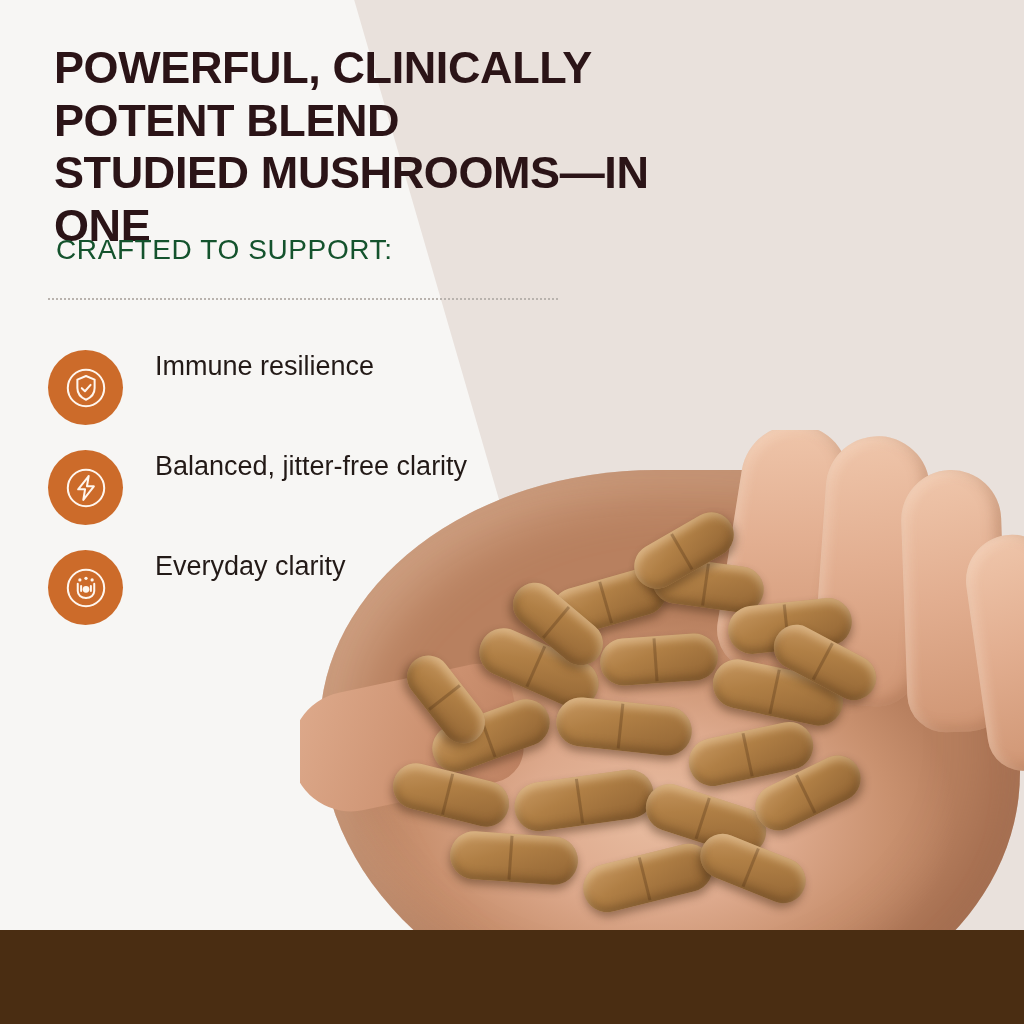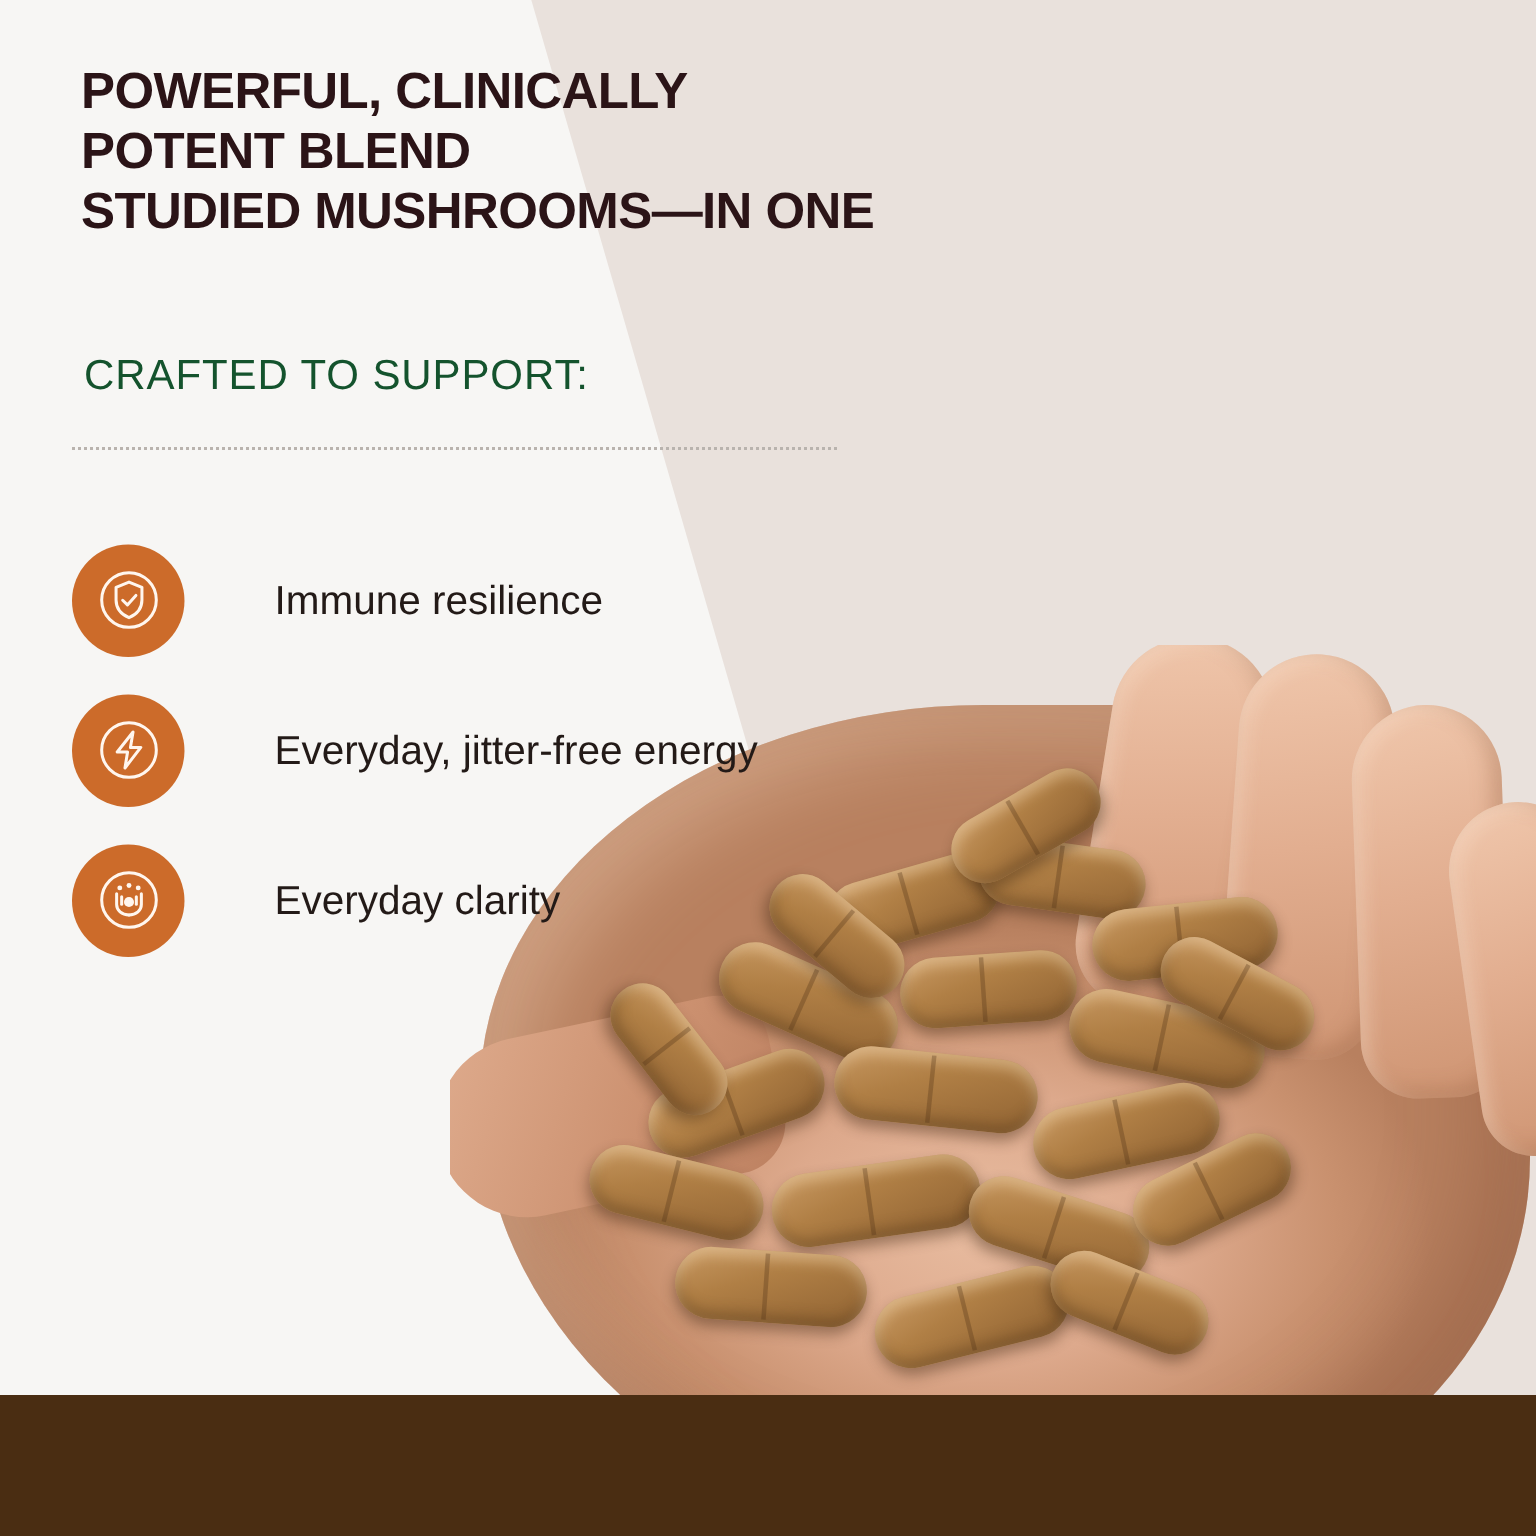--- a/index.html
+++ b/index.html
@@ -92,21 +92,21 @@
     left:46%; top:4%; width:3px; height:92%;
     background:rgba(80,50,22,.32);
   }
 
   
   .headline {
     position:absolute; left:54px; top:42px;
     width:600px;
     color:#2B1417;
     font-weight:bold;
-    font-size:34px;
+    font-size:45px;
     line-height:1.17;
     letter-spacing:-0.4px;
     text-transform:uppercase;
   }
   .subhead {
     position:absolute; left:56px; top:234px;
     color:#14532d;
     font-weight:normal;
     font-size:28px;
     letter-spacing:0.6px;
@@ -116,23 +116,22 @@
     position:absolute; left:48px; top:298px;
     width:510px; height:0;
     border-top:2px dotted #B9B3AE;
   }
 
   .benefits {
     position:absolute; left:48px; top:350px;
     width:560px;
   }
   .benefit {
-    display:flex; align-items:center;
+    display:flex; 
     height:100px;
-    gap:28px;
   }
   .badge {
     flex:0 0 auto;
     width:75px; height:75px;
     border-radius:50%;
     background:#CC6B2A;
     display:flex; align-items:center; justify-content:center;
   }
   .badge svg { display:block; }
   .benefit-label {
@@ -208,21 +207,21 @@
       <span class="benefit-label">Immune resilience</span>
     </div>
 
     <div class="benefit">
       <span class="badge">
         <svg width="46" height="46" viewBox="0 0 48 48" fill="none" stroke="#FFF6EE" stroke-width="2.1" stroke-linecap="round" stroke-linejoin="round">
           <circle cx="24" cy="24" r="19"></circle>
           <path d="M26.8 11.5 L15.8 25.4 H23 L21.2 36.5 L32.2 22.2 H25 Z"></path>
         </svg>
       </span>
-      <span class="benefit-label">Everyday, jitter-free energy</span>
+      <span class="benefit-label">Balanced, jitter-free clarity</span>
     </div>
 
 
     <div class="benefit">
       <span class="badge">
         <svg width="46" height="46" viewBox="0 0 48 48" fill="none" stroke="#FFF6EE" stroke-width="2.1" stroke-linecap="round" stroke-linejoin="round">
           <circle cx="24" cy="24" r="19"></circle>
           <circle cx="24" cy="25.4" r="3.5" fill="#FFF6EE" stroke="none"></circle>
           <circle cx="17.6" cy="15.6" r="1.7" fill="#FFF6EE" stroke="none"></circle>
           <circle cx="24" cy="13.9" r="1.7" fill="#FFF6EE" stroke="none"></circle>

